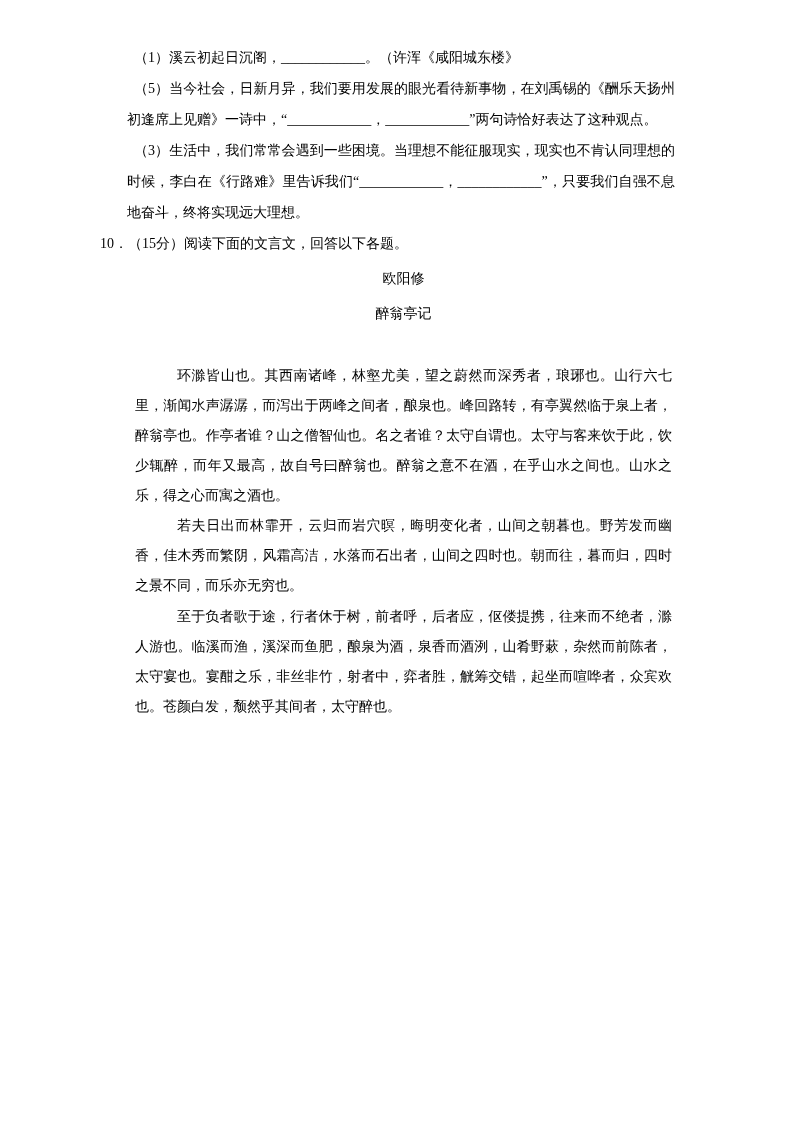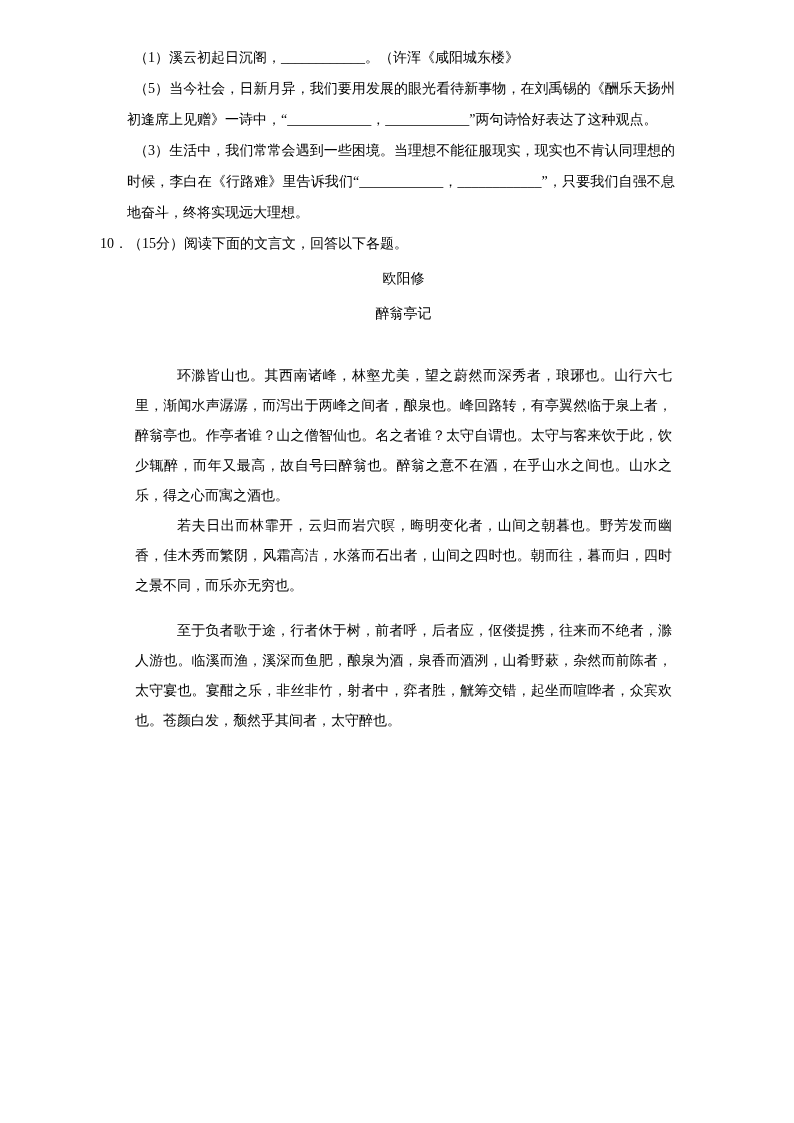--- a/index.html
+++ b/index.html
@@ -53,21 +53,21 @@
   }
   .passage p {
     margin: 0;
     line-height: 30px;
     text-indent: 42px;
     text-align: justify;
     word-break: break-all;
   }
   .passage p.para-1 { margin-top: 32px; }
   .passage p.para-2 { }
-  .passage p.para-3 { margin-top: 15px; }
+  .passage p.para-3 { margin-top: 1px; }
 </style>
 </head>
 <body>
 
 <div class="doc">
 
   <section class="fill-ins">
     <p>（1）溪云初起日沉阁，____________。（许浑《咸阳城东楼》</p>
     <p>（5）当今社会，日新月异，我们要用发展的眼光看待新事物，在刘禹锡的《酬乐天扬州初逢席上见赠》一诗中，“____________，____________”两句诗恰好表达了这种观点。</p>
     <p>（3）生活中，我们常常会遇到一些困境。当理想不能征服现实，现实也不肯认同理想的时候，李白在《行路难》里告诉我们“____________，____________”，只要我们自强不息地奋斗，终将实现远大理想。</p>

